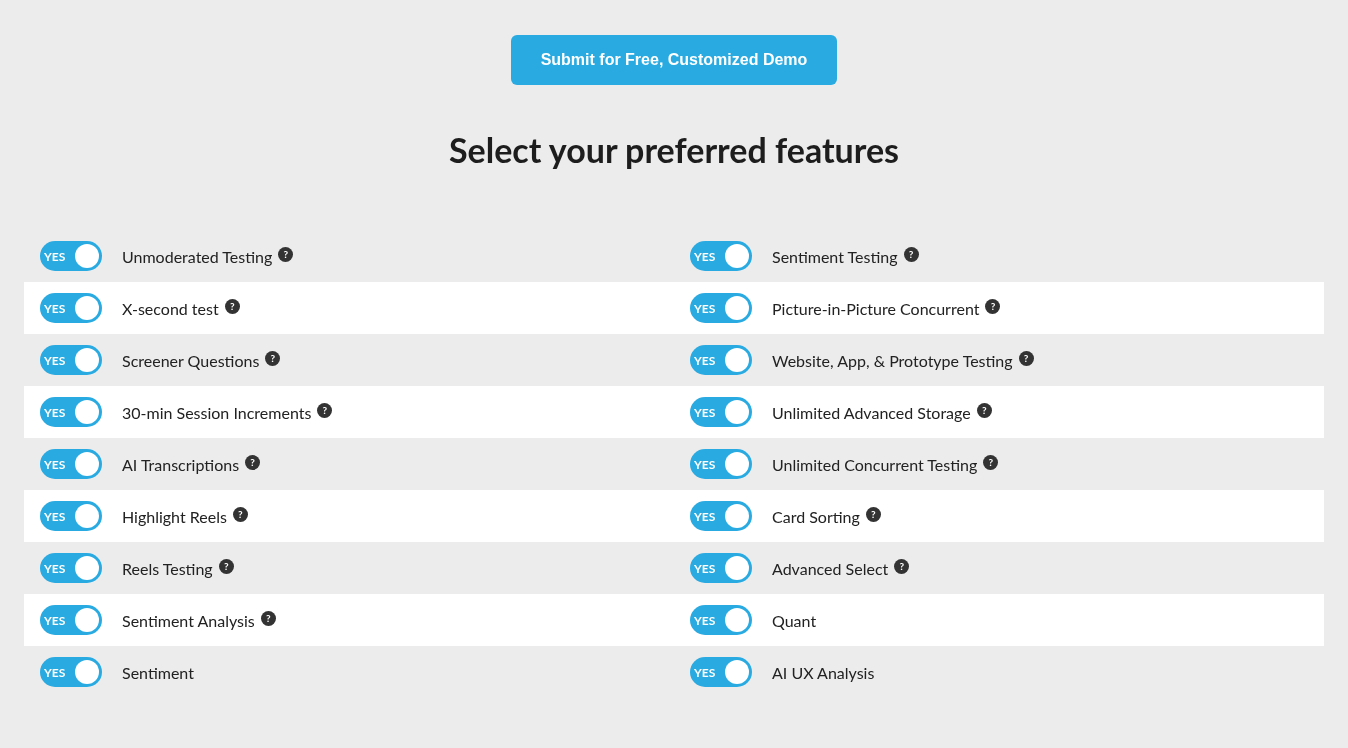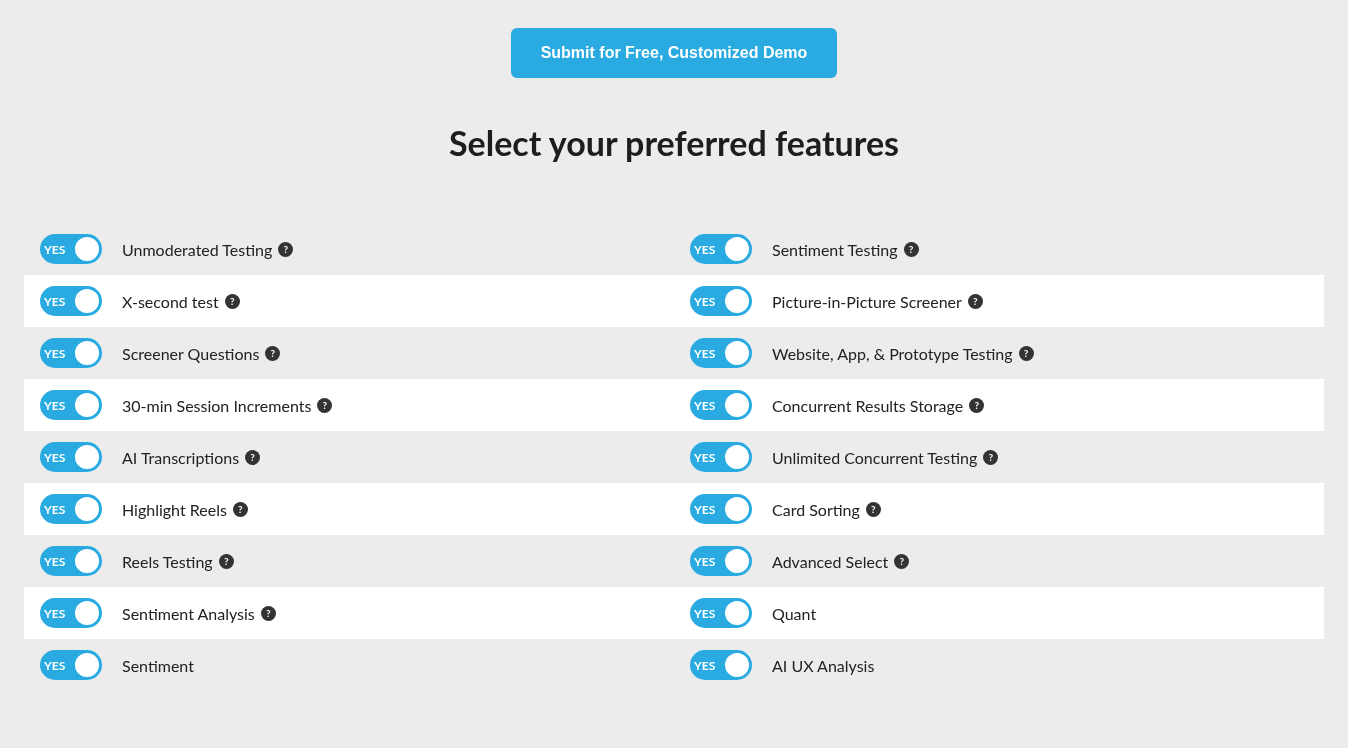--- a/index.html
+++ b/index.html
@@ -7,21 +7,21 @@
     font-family: "Lato", "Helvetica Neue", Arial, sans-serif;
     background: #ececec;
     color: #2b2b2b;
     width: 1348px;
     height: 748px;
     overflow: hidden;
   }
   .top-area {
     width: 100%;
     text-align: center;
-    padding-top: 28px;
+    padding-top: 35px;
   }
   .submit-btn {
     display: inline-block;
     background: #29abe2;
     color: #fff;
     border: none;
     border-radius: 6px;
     font-size: 16px;
     font-weight: 700;
     padding: 16px 30px;
@@ -77,21 +77,21 @@
     width: 24px;
     height: 24px;
     background: #fff;
     border-radius: 50%;
   }
   .feature-label {
     font-size: 16px;
     color: #222;
     margin-left: 20px;
     display: inline-flex;
-    align-items: center;
+    align-items: flex-start;
   }
   .help-icon {
     display: inline-flex;
     align-items: center;
     justify-content: center;
     width: 15px;
     height: 15px;
     background: #333;
     color: #fff;
     border-radius: 50%;
@@ -144,21 +144,21 @@
           <span>X-second test</span>
           <span class="help-icon">?</span>
         </span>
       </div>
       <div class="cell">
         <div class="toggle">
           <span class="toggle-text">YES</span>
           <span class="toggle-knob"></span>
         </div>
         <span class="feature-label">
-          <span>Picture-in-Picture Screener</span>
+          <span>Picture-in-Picture Concurrent</span>
           <span class="help-icon">?</span>
         </span>
       </div>
     </div>
     <div class="row alt-grey">
       <div class="cell">
         <div class="toggle">
           <span class="toggle-text">YES</span>
           <span class="toggle-knob"></span>
         </div>
@@ -188,21 +188,21 @@
           <span>30-min Session Increments</span>
           <span class="help-icon">?</span>
         </span>
       </div>
       <div class="cell">
         <div class="toggle">
           <span class="toggle-text">YES</span>
           <span class="toggle-knob"></span>
         </div>
         <span class="feature-label">
-          <span>Concurrent Results Storage</span>
+          <span>Unlimited Advanced Storage</span>
           <span class="help-icon">?</span>
         </span>
       </div>
     </div>
     <div class="row alt-grey">
       <div class="cell">
         <div class="toggle">
           <span class="toggle-text">YES</span>
           <span class="toggle-knob"></span>
         </div>

